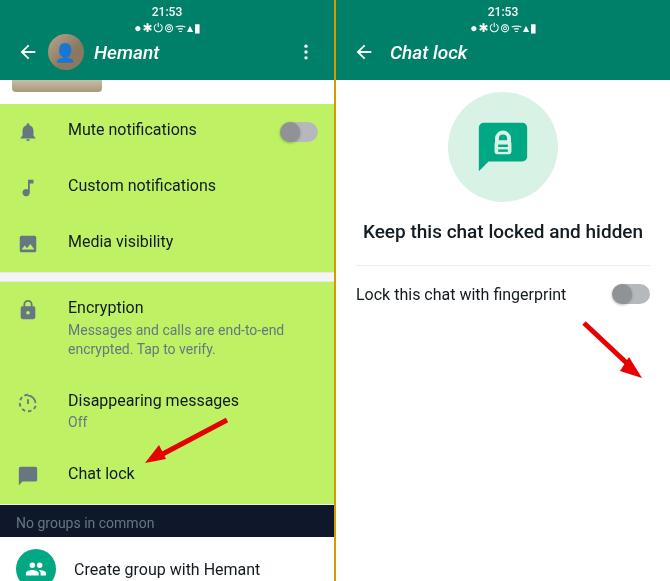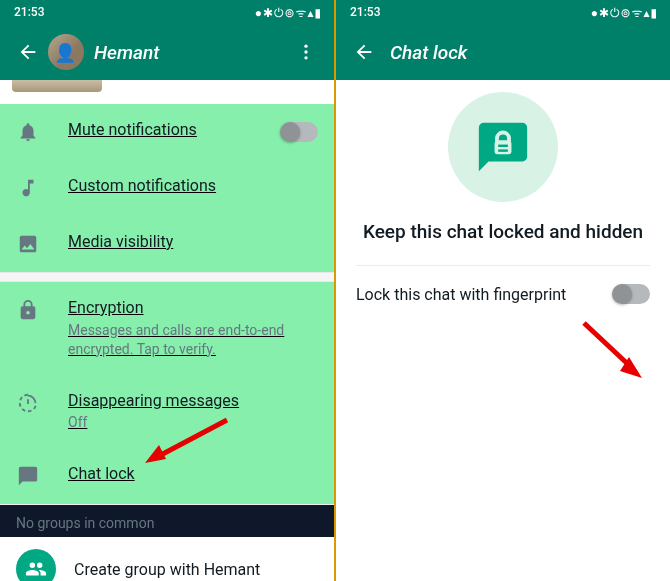--- a/index.html
+++ b/index.html
@@ -1,30 +1,30 @@
 <!DOCTYPE html>
 <html><head>
 <meta charset="utf-8">
 <style>
   * { box-sizing: border-box; margin: 0; padding: 0; }
   html, body { width: 670px; height: 581px; font-family: -apple-system, Roboto, "Segoe UI", Arial, sans-serif; background: #fff; }
   .container { display: flex; width: 670px; height: 581px; }
   .screen { width: 334px; height: 581px; background: #fff; position: relative; overflow: hidden; }
   .divider-sep { width: 2px; height: 581px; background: #d89a00; }
-  .status-bar { height: 24px; background: #008069; color: #fff; display: flex; align-items: center; justify-content: space-between; padding: 5px 14px; font-size: 12px; font-weight: 500; }
+  .status-bar { height: 24px; background: #008069; color: #fff; display: flex; align-items: center; justify-content: space-between; padding: 5px 14px; font-size: 12px; font-weight: 500; flex-direction: column; }
   .status-icons { display: flex; gap: 3px; align-items: center; font-size: 12px; letter-spacing: -1px; }
   .header { background: #008069; color: #fff; display: flex; align-items: center; padding: 0 8px; height: 56px; }
   .header .back { width: 40px; height: 40px; display: flex; align-items: center; justify-content: center; cursor: pointer; }
   .header .avatar { width: 36px; height: 36px; border-radius: 50%; background: linear-gradient(135deg,#b8a890 0%, #8a7860 60%); margin: 0 10px 0 0; background-size:cover; display:flex; align-items:center; justify-content:center; font-size:18px; color:#333;}
   .header .title { font-size: 19px; font-weight: 500; flex: 1; font-style: italic; }
   .header .more { width: 40px; height: 40px; display: flex; align-items: center; justify-content: center; cursor: pointer; }
   .body { background: #fff; }
   .section-gap { height: 10px; background: #f5f5f5; border-top:1px solid #e8e8e8; border-bottom:1px solid #e8e8e8;}
   .crop-strip { height: 12px; background: linear-gradient(#c8bda5, #a89878); margin: 0 12px 0 12px; border-radius: 0 0 4px 4px; width: 90px;}
-  .list-item { display: flex; align-items: flex-start; padding: 16px 16px; cursor: pointer; background:#86efac;text-decoration:underline;}
+  .list-item { display: flex; align-items: flex-start; padding: 16px 16px; cursor: pointer; background:#bef264;}
   .list-item .ic { width: 24px; height: 24px; margin-right: 28px; color: #667781; flex-shrink: 0; display:flex; align-items:center; justify-content:center;}
   .list-item .txt { flex: 1; }
   .list-item .primary { font-size: 16px; color: #111b21; line-height: 1.3; }
   .list-item .secondary { font-size: 14px; color: #667781; line-height: 1.35; margin-top:2px;}
   .toggle { width: 36px; height: 20px; background: #b6b9bb; border-radius: 10px; position: relative; flex-shrink:0; align-self:center;}
   .toggle::after { content:""; position:absolute; width:20px; height:20px; background:#8f9396; border-radius:50%; left:-2px; top:0; box-shadow:0 1px 3px rgba(0,0,0,.3);}
   .groups-label { padding: 10px 16px 6px; font-size: 14px; color: #667781; background:#0f172a; border-top:1px solid #eee;}
   .create-group { display: flex; align-items: center; padding: 12px 16px; background:#fff;}
   .create-group .circ { width: 40px; height: 40px; border-radius: 50%; background: #00a884; display:flex; align-items:center; justify-content:center; margin-right:18px;}
   .create-group .primary { font-size: 16px; color:#111b21;}

